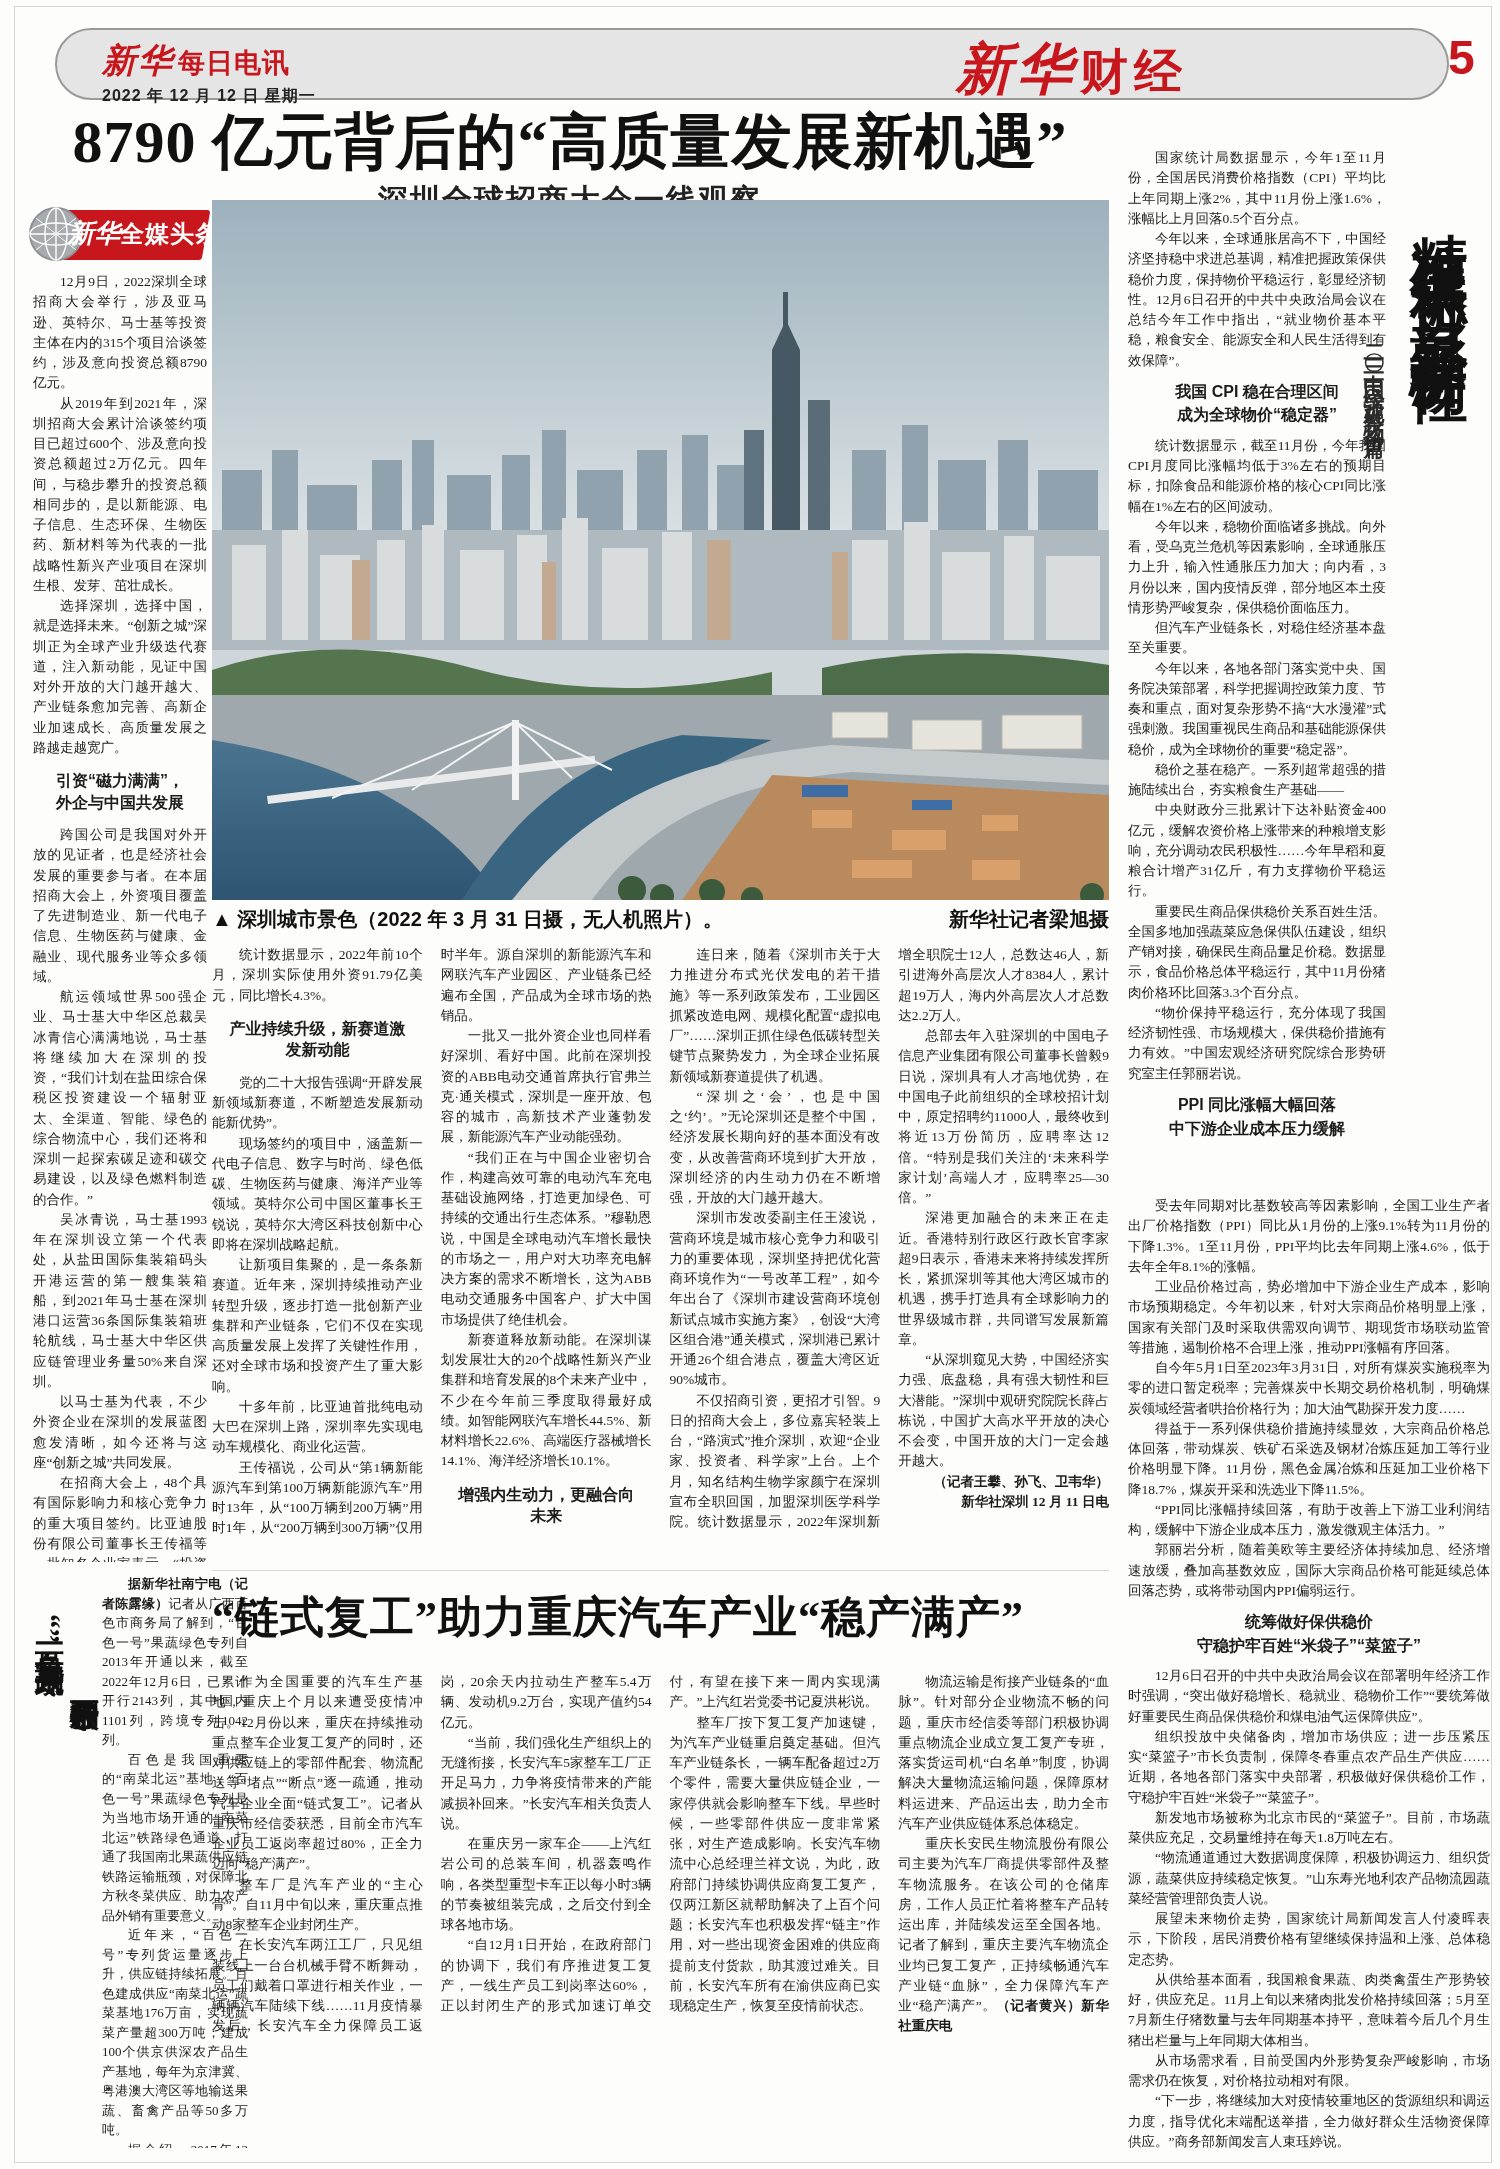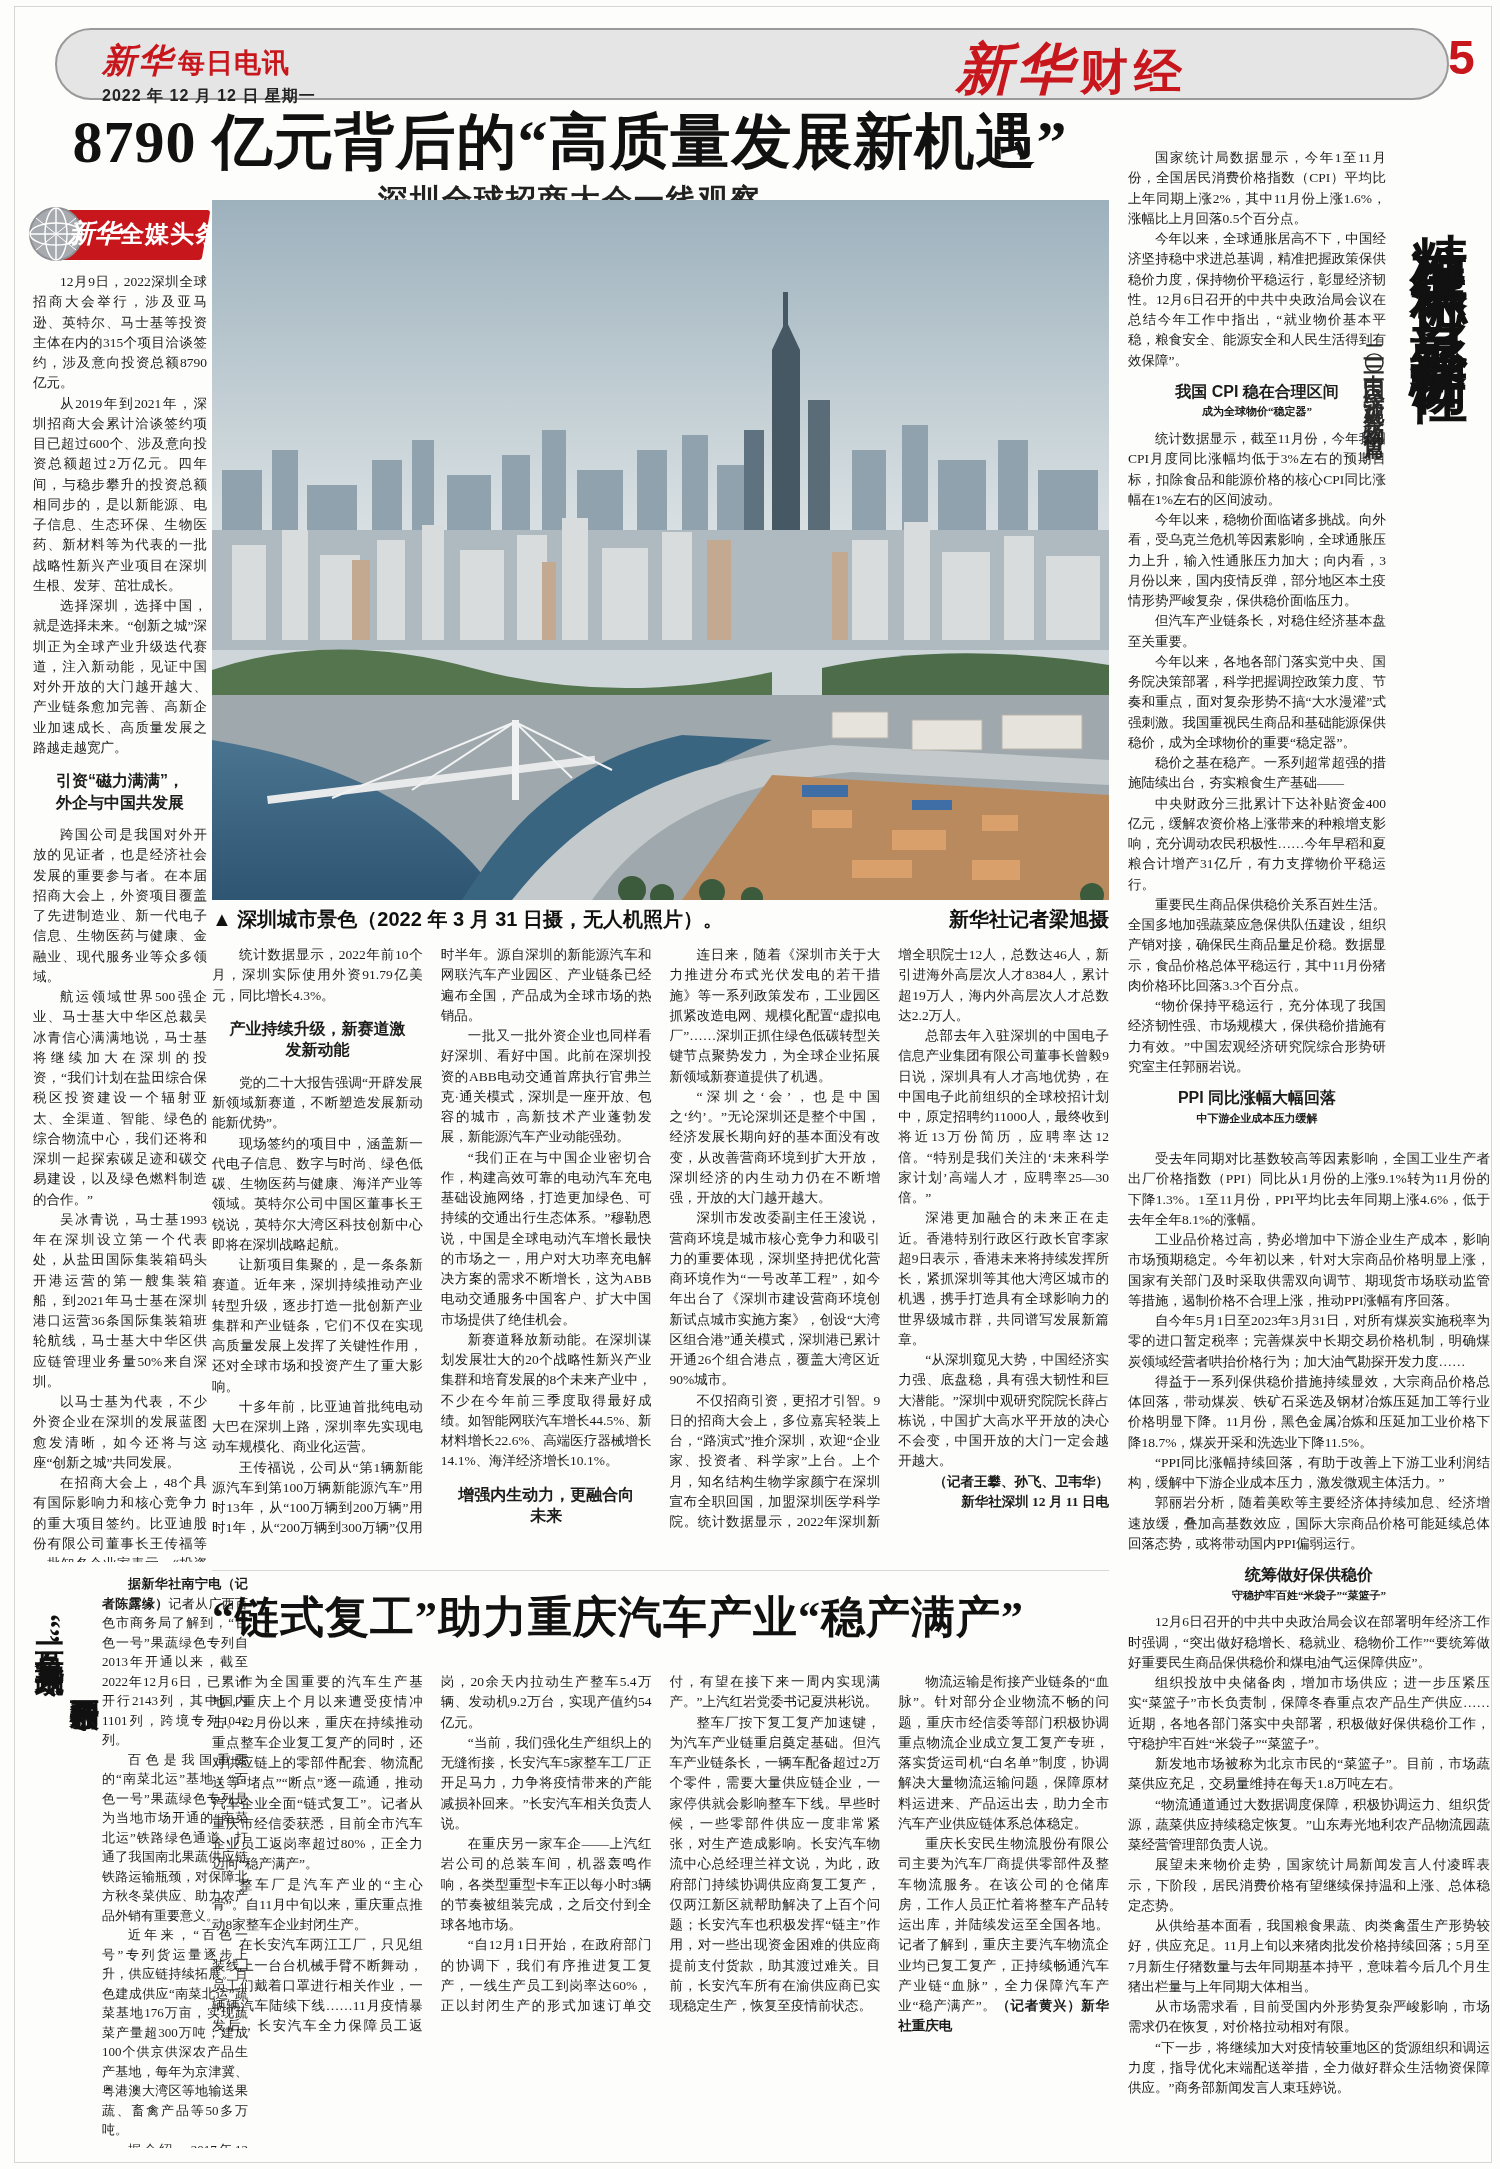--- a/index.html
+++ b/index.html
@@ -35,35 +35,35 @@
   .badge-text{position:absolute;left:40px;top:10px;width:140px;color:#fff;white-space:nowrap;}
   .badge-script{font-size:26px;font-weight:900;font-style:italic;}
   .badge-label{font-size:24px;font-weight:900;font-family:"Liberation Sans",sans-serif;letter-spacing:1px;}
 
   
   .bodytext{font-size:13.5px;line-height:1.5;text-align:justify;overflow:hidden;}
   .bodytext p{margin:0;text-indent:2em;}
   .subhead{font-family:"Liberation Sans","DejaVu Sans",sans-serif;font-weight:700;text-align:center;
            text-indent:0 !important;margin:12px 16px !important;font-size:16px;line-height:1.35;}
   .subhead.small{font-size:16px;margin:10px 0 2px 0 !important;}
-  .subhead.small2{font-size:11px;margin:2px 0 10px 0 !important;font-family:Liberation Serif, serif;}
+  .subhead.small2{font-size:16px;margin:2px 0 10px 0 !important;}
   .sig{font-weight:700;text-align:right;text-indent:0 !important;}
 
   .a-leftcol{position:absolute;left:33px;top:272px;width:174px;height:1290px;}
   .a-midcol{position:absolute;left:212px;top:945px;width:897px;height:620px;
             column-count:4;column-gap:18px;}
 
   
   .photo{position:absolute;left:212px;top:200px;width:897px;height:700px;background:#cfd6da;overflow:hidden;}
   .caption{position:absolute;left:212px;top:906px;width:897px;display:flex;justify-content:space-between;
            font-family:"Liberation Sans",sans-serif;font-size:20px;font-weight:700;color:#111;}
 
   
   .b-col-narrow{position:absolute;left:1128px;top:148px;width:258px;height:1042px;}
-  .b-col-wide{position:absolute;left:1128px;top:1149px;width:362px;height:952px;}
+  .b-col-wide{position:absolute;left:1128px;top:1196px;width:362px;height:952px;}
   .b-kicker{position:absolute;left:1360px;top:330px;height:620px;writing-mode:vertical-rl;
             font-family:"Liberation Sans",sans-serif;font-size:21px;font-weight:700;color:#2b2b2b;letter-spacing:7px;}
   .b-vtitle{position:absolute;left:1402px;top:188px;height:1020px;writing-mode:vertical-rl;
             font-size:57px;font-weight:900;color:#111;letter-spacing:10px;line-height:74px;}
 
   
   .c-region{position:absolute;left:30px;top:1572px;width:218px;height:578px;}
   .c-vtitle{position:absolute;left:2px;top:42px;height:520px;writing-mode:vertical-lr;
             font-size:29px;font-weight:900;line-height:35px;color:#111;}
   .c-vtitle .l2{padding-top:64px;}

